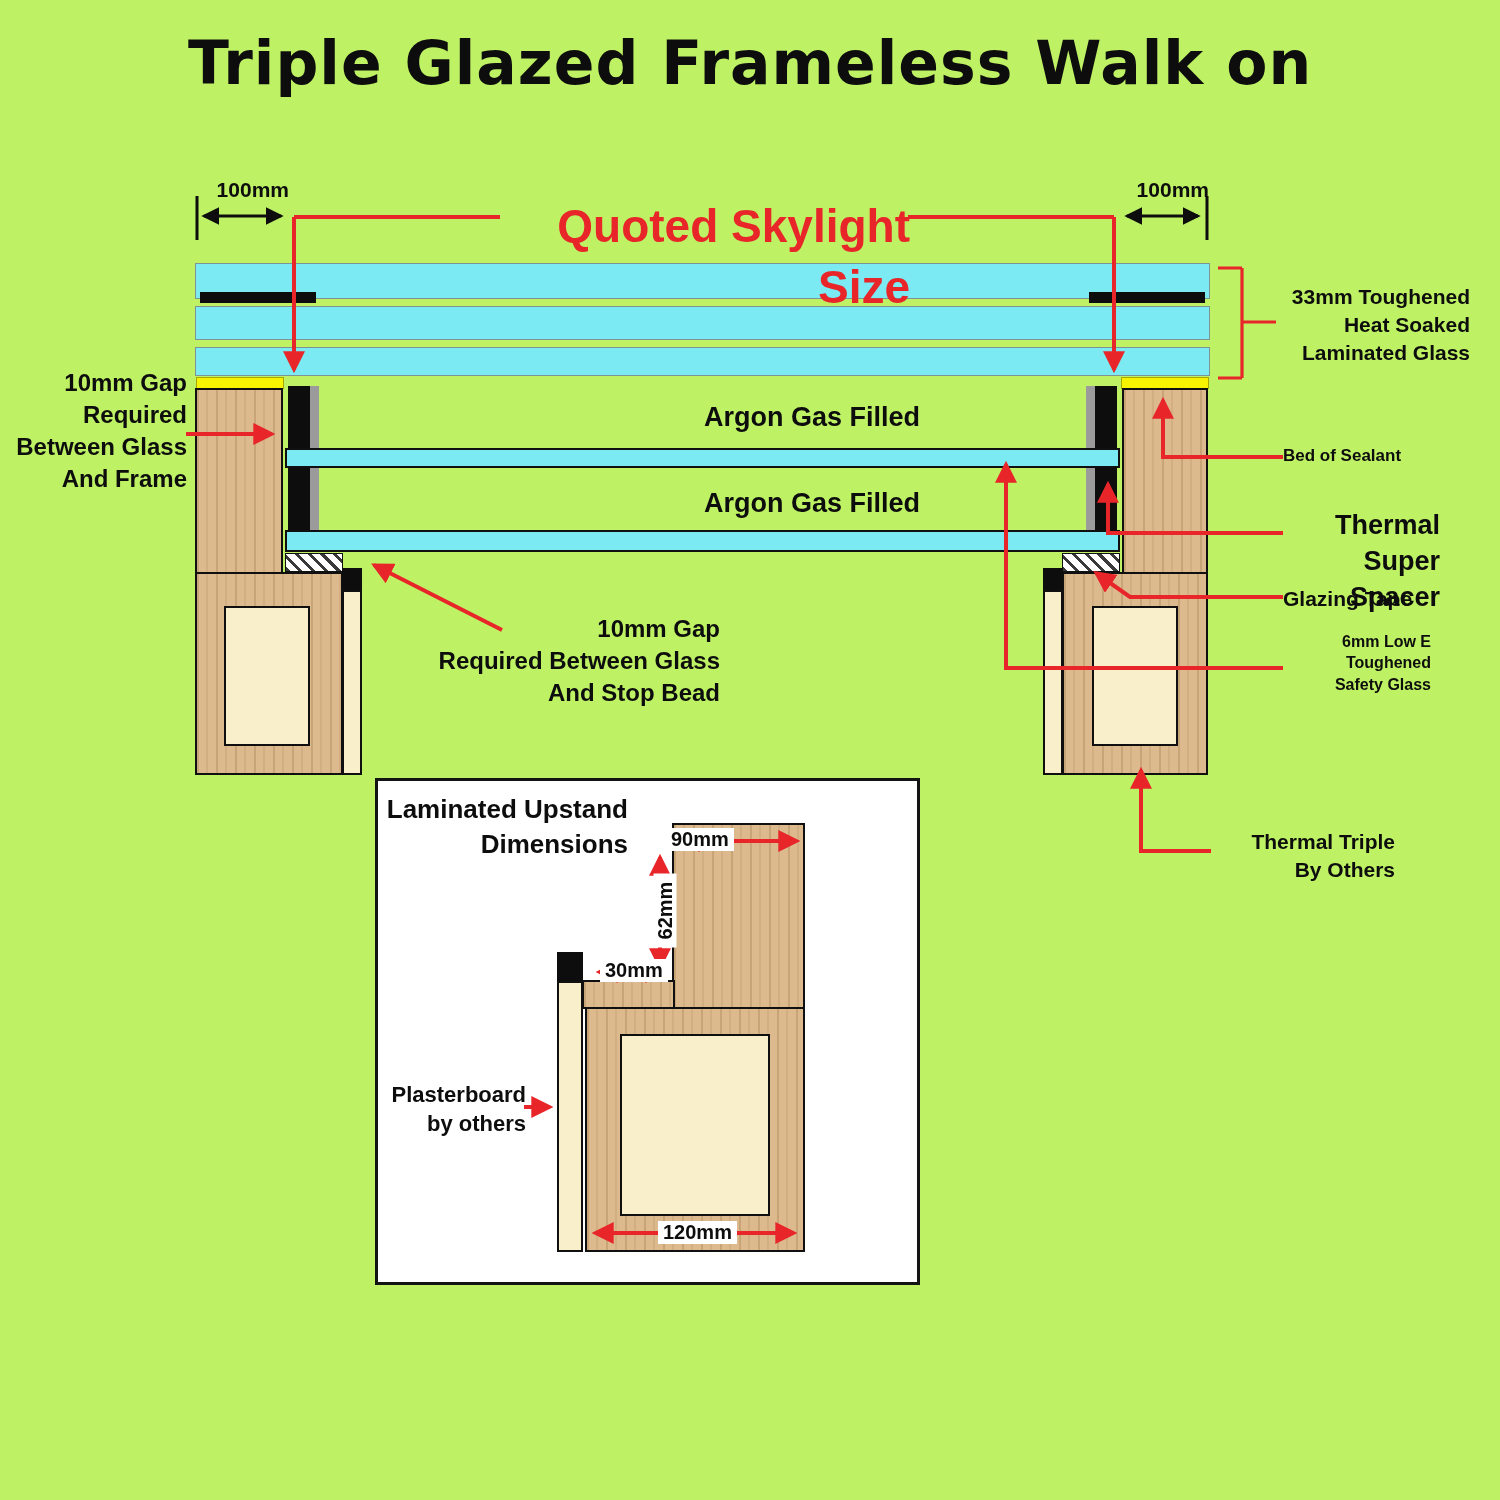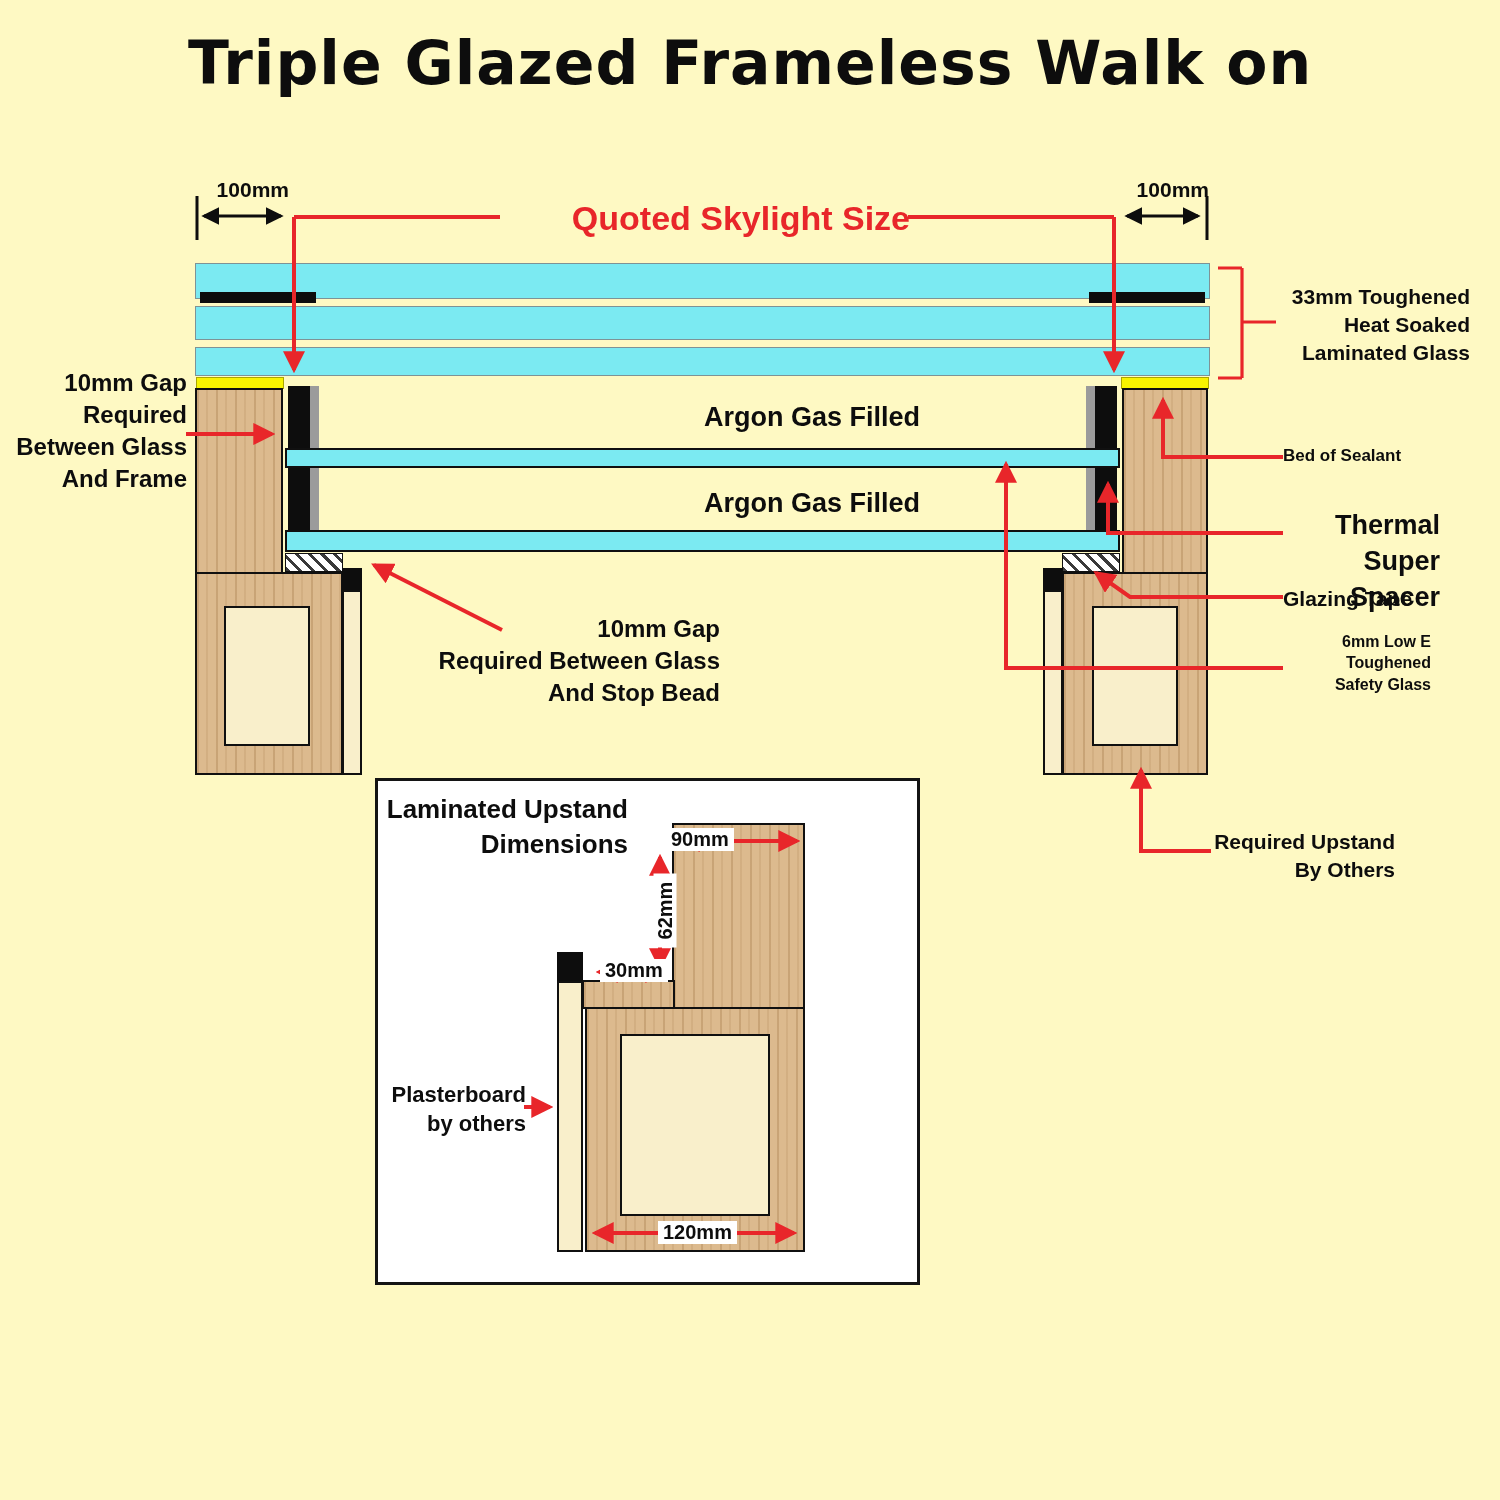--- a/index.html
+++ b/index.html
@@ -1,17 +1,17 @@
 <!DOCTYPE html>
 <html><head>
 <meta charset="utf-8">
 <style>
   html,body{margin:0;padding:0;background:#ffffff;}
   .stage{
-    position:relative;width:1500px;height:1500px;background:#fef9c3;overflow:hidden;
+    position:relative;width:1500px;height:1500px;background:#bef264;overflow:hidden;
     font-family:"Liberation Sans",sans-serif;color:#0d0d0d;
   }
   .abs{position:absolute;}
   .title{
     position:absolute;left:0;top:28px;width:1500px;text-align:center;margin:0;
     font-family:"DejaVu Sans","Liberation Sans",sans-serif;
     font-size:60px;font-weight:bold;letter-spacing:1px;color:#0d0d0d;
   }
   .lbl{
     position:absolute;font-weight:bold;white-space:pre-line;text-align:right;
@@ -126,21 +126,21 @@
 
     <path class="r" d="M681,841 H797" marker-start="url(#ar)" marker-end="url(#ar)"></path>
     <path class="r" d="M660,857 V967" marker-start="url(#ar)" marker-end="url(#ar)"></path>
     <path class="r" d="M599,972 H664" marker-start="url(#ar)" marker-end="url(#ar)"></path>
     <path class="r" d="M595,1233 H794" marker-start="url(#ar)" marker-end="url(#ar)"></path>
     <path class="r" d="M524,1107 H550" marker-end="url(#ar)"></path>
   </svg>
 
   <div class="lbl" style="left:197px;top:176px;width:92px;font-size:21px">100mm</div>
   <div class="lbl" style="left:1117px;top:176px;width:92px;font-size:21px">100mm</div>
-  <div class="lbl red" style="left:500px;top:196px;width:410px;font-size:34px">Quoted Skylight Size</div>
+  <div class="lbl red" style="left:500px;top:196px;width:410px;font-size:46px">Quoted Skylight Size</div>
 
   <div class="lbl" style="left:520px;top:400px;width:400px;font-size:27px">Argon Gas Filled</div>
   <div class="lbl" style="left:520px;top:486px;width:400px;font-size:27px">Argon Gas Filled</div>
 
   <div class="lbl" style="left:5px;top:367px;width:182px;font-size:24px">10mm Gap
 Required
 Between Glass
 And Frame</div>
   <div class="lbl" style="left:410px;top:613px;width:310px;font-size:24px">10mm Gap
 Required Between Glass
@@ -149,21 +149,21 @@
   <div class="lbl" style="left:1278px;top:283px;width:192px;font-size:21px">33mm Toughened
 Heat Soaked
 Laminated Glass</div>
   <div class="lbl left" style="left:1283px;top:445px;width:180px;font-size:17px">Bed of Sealant</div>
   <div class="lbl" style="left:1280px;top:508px;width:160px;font-size:27px">Thermal Super
 Spacer</div>
   <div class="lbl left" style="left:1283px;top:585px;width:160px;font-size:21px">Glazing Tape</div>
   <div class="lbl" style="left:1281px;top:631px;width:150px;font-size:16px">6mm Low E
 Toughened
 Safety Glass</div>
-  <div class="lbl" style="left:1205px;top:828px;width:190px;font-size:21px">Required Upstand
+  <div class="lbl" style="left:1205px;top:828px;width:190px;font-size:21px">Thermal Triple
 By Others</div>
 
   <div class="lbl" style="left:383px;top:792px;width:245px;font-size:26px">Laminated Upstand
 Dimensions</div>
   <div class="lbl" style="left:378px;top:1080px;width:148px;font-size:22px">Plasterboard
 by others</div>
 
   <div class="dimlbl" style="left:666px;top:828px">90mm</div>
   <div class="dimlbl" style="left:628px;top:899px;width:64px;text-align:center;transform:rotate(-90deg)">62mm</div>
   <div class="dimlbl" style="left:600px;top:959px">30mm</div>

